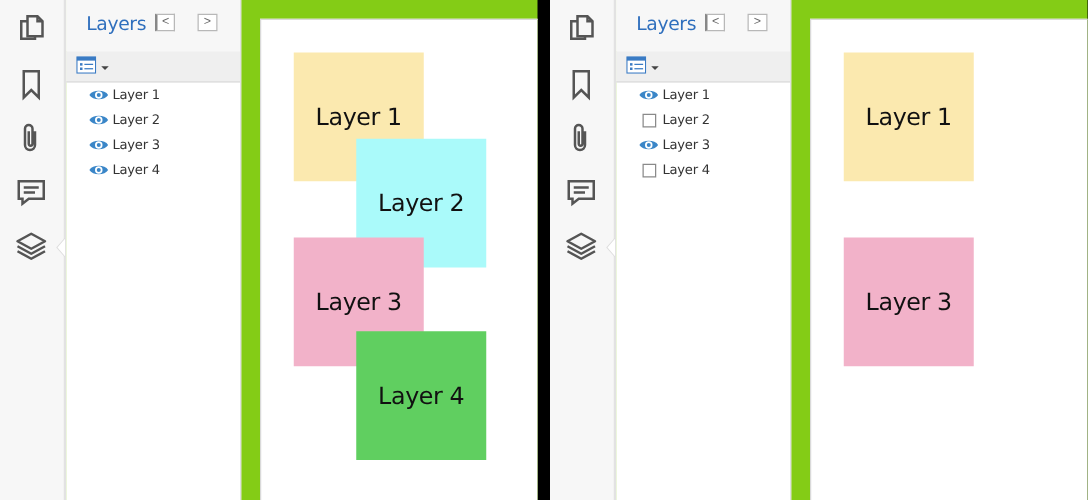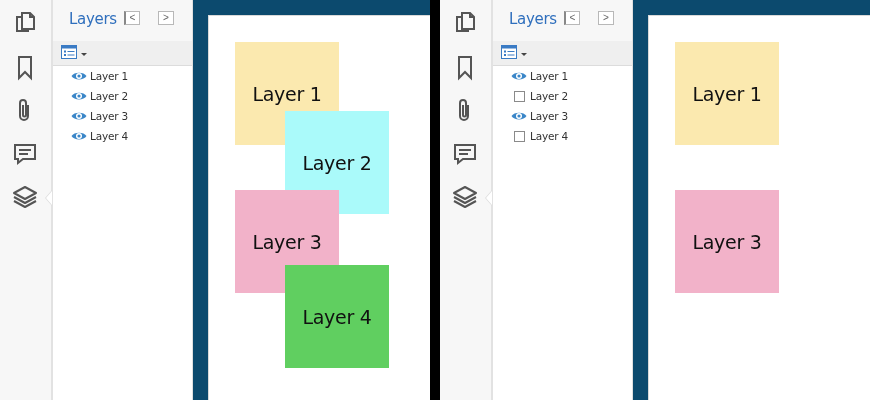--- a/index.html
+++ b/index.html
@@ -1,18 +1,18 @@
 <!DOCTYPE html>
 <html><head>
 <meta charset="utf-8">
 <style>
   html, body { margin:0; padding:0; }
   body { width:870px; height:400px; background:#000; position:relative; overflow:hidden;
          font-family:"Liberation Sans", "DejaVu Sans", sans-serif; }
-  .pane { position:absolute; top:0; height:400px; width:430px; background:#0c4a6e; overflow:hidden; }
+  .pane { position:absolute; top:0; height:400px; width:430px; background:#84cc16; overflow:hidden; }
   .pane.left { left:0; }
   .pane.right { left:440px; }
   .iconbar { position:absolute; left:0; top:0; width:51px; height:400px; background:#f7f7f7;
              border-right:2px solid #e2e2e2; }
   .iconbar .ib { position:absolute; left:11px; width:28px; height:28px; display:flex; align-items:center; justify-content:center; }
   .iconbar .ib svg { width:28px; height:28px; }
   .caret { position:absolute; left:45px; top:190px; width:0; height:0;
            border-top:8px solid transparent; border-bottom:8px solid transparent; border-right:7px solid #ddd; }
   .caret::after { content:""; position:absolute; left:1px; top:-7px; border-top:7px solid transparent; border-bottom:7px solid transparent; border-right:6px solid #fff; }
   .lpanel { position:absolute; left:53px; top:0; width:139px; height:400px; background:#fff; border-right:1px solid #e0e0e0; }

